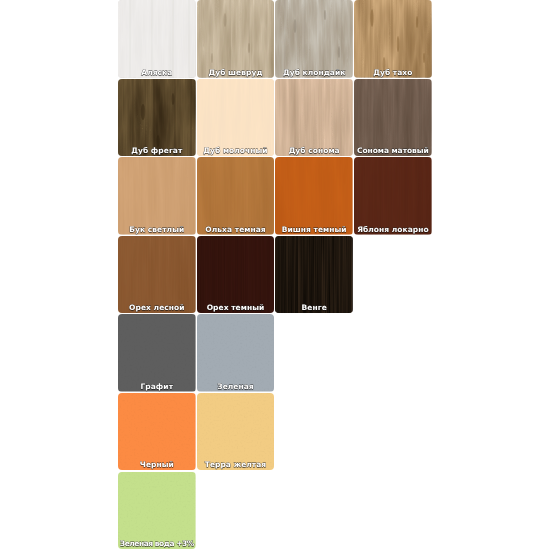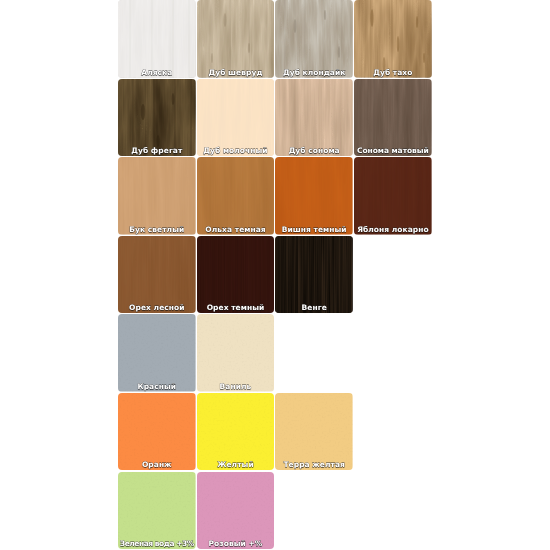--- a/index.html
+++ b/index.html
@@ -362,73 +362,60 @@
             </filter>
           </defs>
           <rect width="77.6" height="77.5" fill="#453323"></rect>
           <rect width="77.6" height="77.5" filter="url(#blotch14)"></rect>
           <rect width="77.6" height="77.5" filter="url(#lines14)"></rect>
         </svg>
         <div class="lab">Венге</div>
       </div>
     </div>
     <div class="row">
+      <div class="cell" title="Графит">
+        <svg class="tex" width="77.6" height="77.5" viewBox="0 0 77.6 77.5" preserveAspectRatio="none">
+          <defs>
+            <filter id="fn16" x="0" y="0" width="100%" height="100%" color-interpolation-filters="sRGB">
+              <feTurbulence type="fractalNoise" baseFrequency="0.55" numOctaves="2" seed="115"></feTurbulence>
+              <feColorMatrix type="matrix" values="0 0 0 0 0  0 0 0 0 0  0 0 0 0 0  0.05 0.03 0.015 0 -0.0475"></feColorMatrix>
+            </filter>
+          </defs>
+          <rect width="77.6" height="77.5" fill="#5e5e5e"></rect>
+          <rect width="77.6" height="77.5" filter="url(#fn16)"></rect>
+        </svg>
+        <div class="lab">Графит</div>
+      </div>
       <div class="cell" title="Алюминий">
         <svg class="tex" width="77.6" height="77.5" viewBox="0 0 77.6 77.5" preserveAspectRatio="none">
           <defs>
             <filter id="fn17" x="0" y="0" width="100%" height="100%" color-interpolation-filters="sRGB">
               <feTurbulence type="fractalNoise" baseFrequency="0.55" numOctaves="2" seed="122"></feTurbulence>
               <feColorMatrix type="matrix" values="0 0 0 0 0  0 0 0 0 0  0 0 0 0 0  0.05 0.03 0.015 0 -0.0475"></feColorMatrix>
             </filter>
           </defs>
           <rect width="77.6" height="77.5" fill="#a2abb3"></rect>
           <rect width="77.6" height="77.5" filter="url(#fn17)"></rect>
         </svg>
-        <div class="lab">Красный</div>
-      </div>
-      <div class="cell" title="Ваниль">
-        <svg class="tex" width="77.6" height="77.5" viewBox="0 0 77.6 77.5" preserveAspectRatio="none">
-          <defs>
-            <filter id="fn18" x="0" y="0" width="100%" height="100%" color-interpolation-filters="sRGB">
-              <feTurbulence type="fractalNoise" baseFrequency="0.55" numOctaves="2" seed="129"></feTurbulence>
-              <feColorMatrix type="matrix" values="0 0 0 0 0  0 0 0 0 0  0 0 0 0 0  0.05 0.03 0.015 0 -0.0475"></feColorMatrix>
-            </filter>
-          </defs>
-          <rect width="77.6" height="77.5" fill="#efe1c2"></rect>
-          <rect width="77.6" height="77.5" filter="url(#fn18)"></rect>
-        </svg>
-        <div class="lab">Ваниль</div>
+        <div class="lab">Зеленая</div>
       </div>
     </div>
     <div class="row">
       <div class="cell" title="Оранж">
         <svg class="tex" width="77.6" height="77.5" viewBox="0 0 77.6 77.5" preserveAspectRatio="none">
           <defs>
             <filter id="fn21" x="0" y="0" width="100%" height="100%" color-interpolation-filters="sRGB">
               <feTurbulence type="fractalNoise" baseFrequency="0.55" numOctaves="2" seed="150"></feTurbulence>
               <feColorMatrix type="matrix" values="0 0 0 0 0  0 0 0 0 0  0 0 0 0 0  0.05 0.03 0.015 0 -0.0475"></feColorMatrix>
             </filter>
           </defs>
           <rect width="77.6" height="77.5" fill="#fc8b43"></rect>
           <rect width="77.6" height="77.5" filter="url(#fn21)"></rect>
         </svg>
-        <div class="lab">Оранж</div>
-      </div>
-      <div class="cell" title="Желтый">
-        <svg class="tex" width="77.6" height="77.5" viewBox="0 0 77.6 77.5" preserveAspectRatio="none">
-          <defs>
-            <filter id="fn22" x="0" y="0" width="100%" height="100%" color-interpolation-filters="sRGB">
-              <feTurbulence type="fractalNoise" baseFrequency="0.55" numOctaves="2" seed="157"></feTurbulence>
-              <feColorMatrix type="matrix" values="0 0 0 0 0  0 0 0 0 0  0 0 0 0 0  0.05 0.03 0.015 0 -0.0475"></feColorMatrix>
-            </filter>
-          </defs>
-          <rect width="77.6" height="77.5" fill="#fbef31"></rect>
-          <rect width="77.6" height="77.5" filter="url(#fn22)"></rect>
-        </svg>
-        <div class="lab">Желтый</div>
+        <div class="lab">Черный</div>
       </div>
       <div class="cell" title="Терра желтая">
         <svg class="tex" width="77.6" height="77.5" viewBox="0 0 77.6 77.5" preserveAspectRatio="none">
           <defs>
             <filter id="fn23" x="0" y="0" width="100%" height="100%" color-interpolation-filters="sRGB">
               <feTurbulence type="fractalNoise" baseFrequency="0.55" numOctaves="2" seed="164"></feTurbulence>
               <feColorMatrix type="matrix" values="0 0 0 0 0  0 0 0 0 0  0 0 0 0 0  0.05 0.03 0.015 0 -0.0475"></feColorMatrix>
             </filter>
           </defs>
           <rect width="77.6" height="77.5" fill="#f2cc83"></rect>
@@ -444,27 +431,14 @@
             <filter id="fn26" x="0" y="0" width="100%" height="100%" color-interpolation-filters="sRGB">
               <feTurbulence type="fractalNoise" baseFrequency="0.55" numOctaves="2" seed="185"></feTurbulence>
               <feColorMatrix type="matrix" values="0 0 0 0 0  0 0 0 0 0  0 0 0 0 0  0.05 0.03 0.015 0 -0.0475"></feColorMatrix>
             </filter>
           </defs>
           <rect width="77.6" height="77.5" fill="#c4e08c"></rect>
           <rect width="77.6" height="77.5" filter="url(#fn26)"></rect>
         </svg>
         <div class="lab" style="letter-spacing: -0.452px;">Зеленая вода +3%</div>
       </div>
-      <div class="cell" title="Розовый +%">
-        <svg class="tex" width="77.6" height="77.5" viewBox="0 0 77.6 77.5" preserveAspectRatio="none">
-          <defs>
-            <filter id="fn27" x="0" y="0" width="100%" height="100%" color-interpolation-filters="sRGB">
-              <feTurbulence type="fractalNoise" baseFrequency="0.55" numOctaves="2" seed="192"></feTurbulence>
-              <feColorMatrix type="matrix" values="0 0 0 0 0  0 0 0 0 0  0 0 0 0 0  0.05 0.03 0.015 0 -0.0475"></feColorMatrix>
-            </filter>
-          </defs>
-          <rect width="77.6" height="77.5" fill="#dc96ba"></rect>
-          <rect width="77.6" height="77.5" filter="url(#fn27)"></rect>
-        </svg>
-        <div class="lab">Розовый +%</div>
-      </div>
     </div>
   </div>
 
 </body></html>

